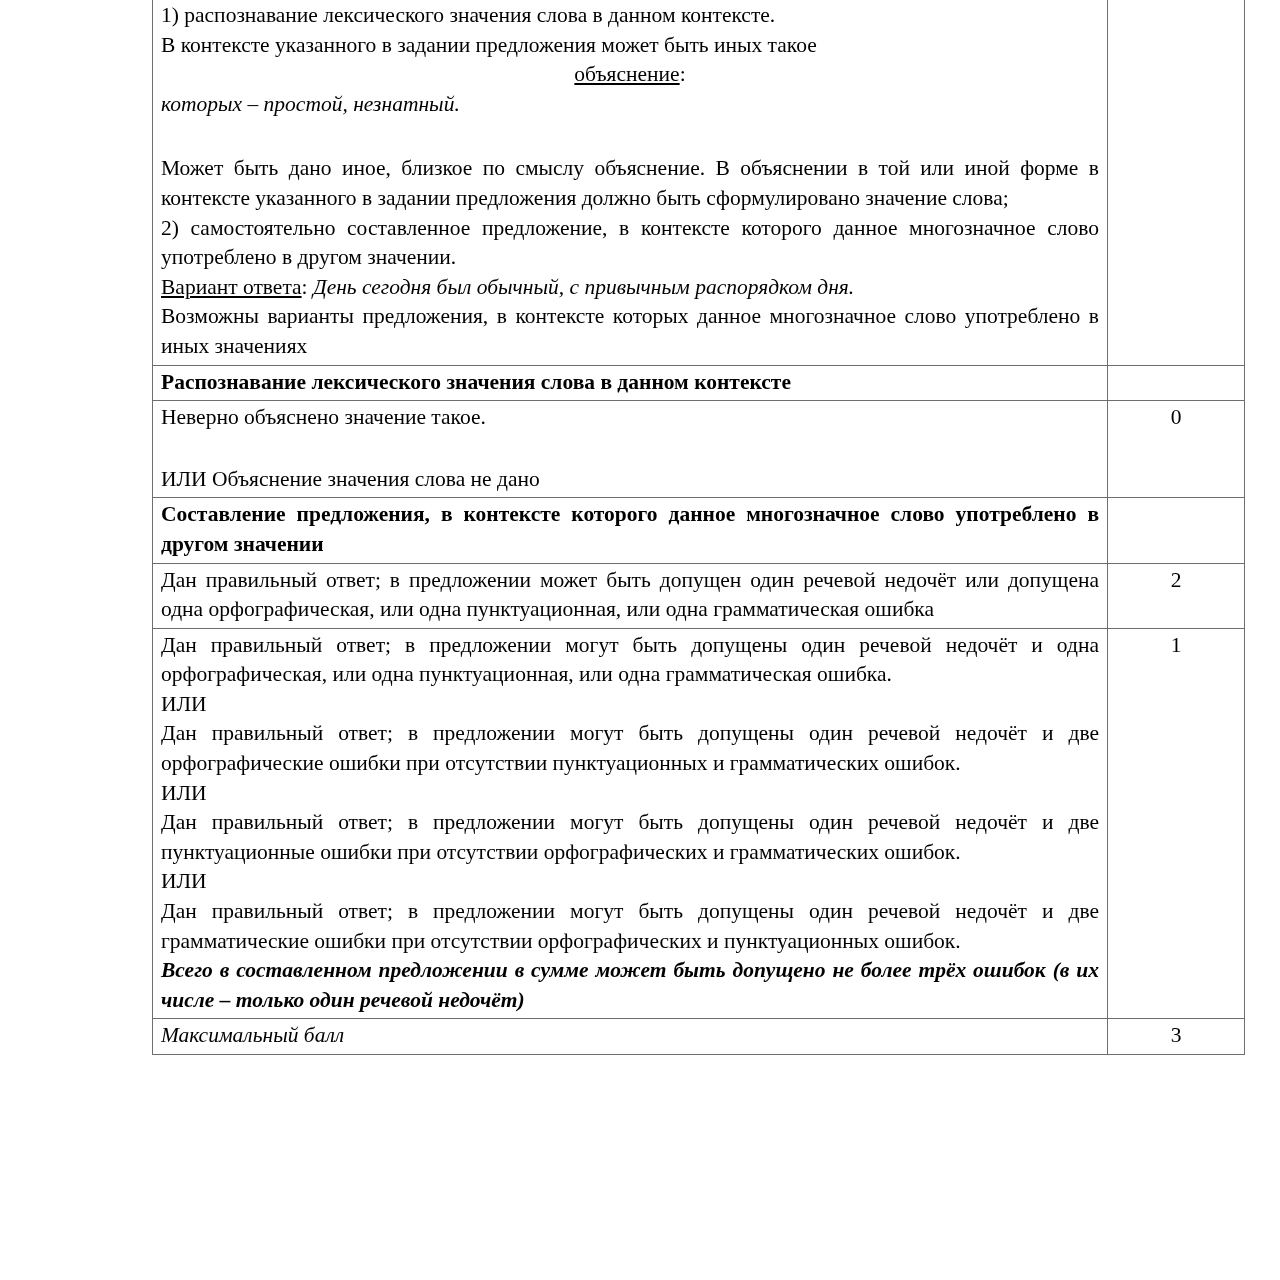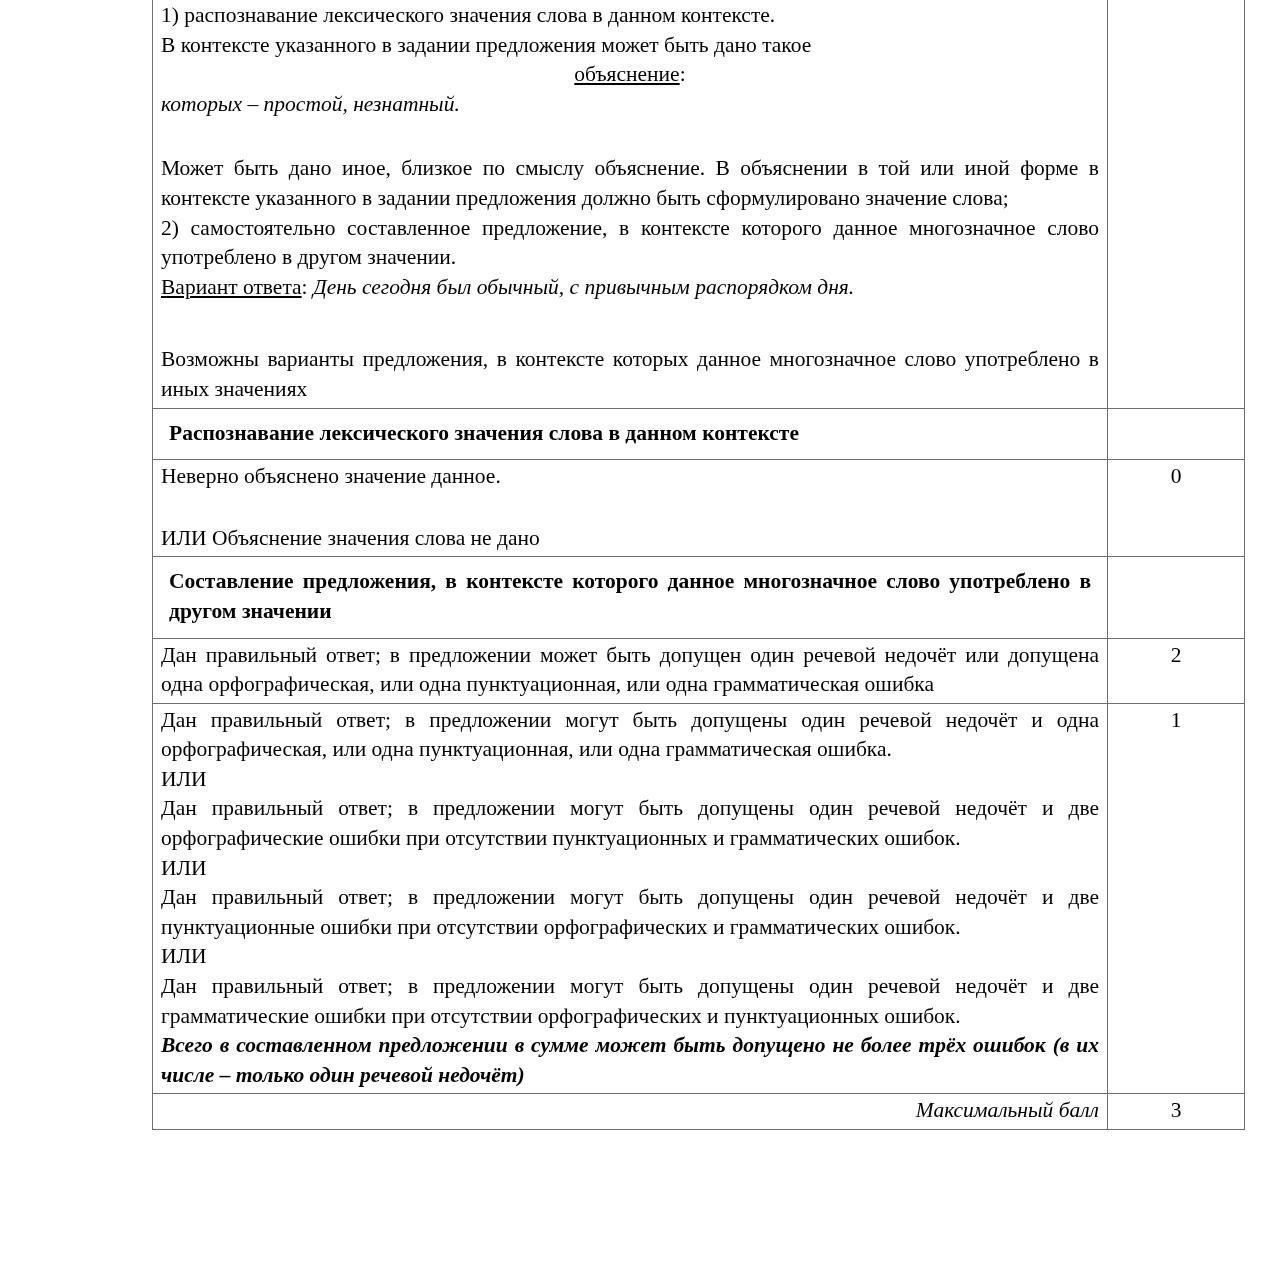--- a/index.html
+++ b/index.html
@@ -53,21 +53,21 @@
     font-size: 22px;
   }
   .bold {
     font-weight: bold;
   }
   td.headrow {
     font-weight: bold;
     text-align: left;
   }
   td.headrow p {
-    margin: 8px;
+    margin: 0;
     text-align: left;
   }
   .ital {
     font-style: italic;
   }
   .bolditalic {
     font-weight: bold;
     font-style: italic;
   }
   .underline {
@@ -81,39 +81,39 @@
 </style>
 </head>
 <body>
 
 <div class="page">
   <table class="criteria">
     <tbody>
         <tr>
           <td class="desc">
             <p style="text-align: left;">1) распознавание лексического значения слова в данном контексте.</p>
-            <p style="text-align: justify;">В контексте указанного в задании предложения может быть дано такое</p>
+            <p style="text-align: justify;">В контексте указанного в задании предложения может быть иных такое</p>
             <p style="text-align: center;"><span class="underline">объяснение</span><span>:</span></p>
             <p class="ital" style="text-align: left;">которых – простой, незнатный.</p>
             <p style="text-align: justify; margin-top: 35px;">Может быть дано иное, близкое по смыслу объяснение. В объяснении в той или иной форме в контексте указанного в задании предложения должно быть сформулировано значение слова;</p>
             <p style="text-align: justify;">2) самостоятельно составленное предложение, в контексте которого данное многозначное слово употреблено в другом значении.</p>
             <p style="text-align: left;"><span class="underline">Вариант ответа</span><span>: </span><span class="ital">День сегодня был обычный, с привычным распорядком дня.</span></p>
-            <p style="text-align: justify; margin-top: 43px;">Возможны варианты предложения, в контексте которых данное многозначное слово употреблено в иных значениях</p>
+            <p style="text-align: justify;">Возможны варианты предложения, в контексте которых данное многозначное слово употреблено в иных значениях</p>
           </td>
           <td class="score"></td>
         </tr>
         <tr>
           <td class="desc headrow">
             <p class="bold" style="text-align: left;">Распознавание лексического значения слова в данном контексте</p>
           </td>
           <td class="score"></td>
         </tr>
         <tr>
           <td class="desc">
-            <p style="text-align: left;">Неверно объяснено значение данное.</p>
+            <p style="text-align: left;">Неверно объяснено значение такое.</p>
             <p style="text-align: left; margin-top: 32px;">ИЛИ Объяснение значения слова не дано</p>
           </td>
           <td class="score">0</td>
         </tr>
         <tr>
           <td class="desc headrow">
             <p class="bold" style="text-align: justify;">Составление предложения, в контексте которого данное многозначное слово употреблено в другом значении</p>
           </td>
           <td class="score"></td>
         </tr>
@@ -131,19 +131,19 @@
             <p style="text-align: left;">ИЛИ</p>
             <p style="text-align: justify;">Дан правильный ответ; в предложении могут быть допущены один речевой недочёт и две пунктуационные ошибки при отсутствии орфографических и грамматических ошибок.</p>
             <p style="text-align: left;">ИЛИ</p>
             <p style="text-align: justify;">Дан правильный ответ; в предложении могут быть допущены один речевой недочёт и две  грамматические ошибки при отсутствии орфографических и пунктуационных ошибок.</p>
             <p class="bolditalic" style="text-align: justify;">Всего в составленном предложении в сумме может быть допущено не более трёх ошибок (в их числе – только один речевой недочёт)</p>
           </td>
           <td class="score">1</td>
         </tr>
         <tr>
           <td class="desc maxrow">
-            <p class="ital" style="text-align: right;">Максимальный балл</p>
+            <p class="ital" style="text-align: left;">Максимальный балл</p>
           </td>
           <td class="score">3</td>
         </tr>
       </tbody>
   </table>
 </div>
 
 </body></html>

